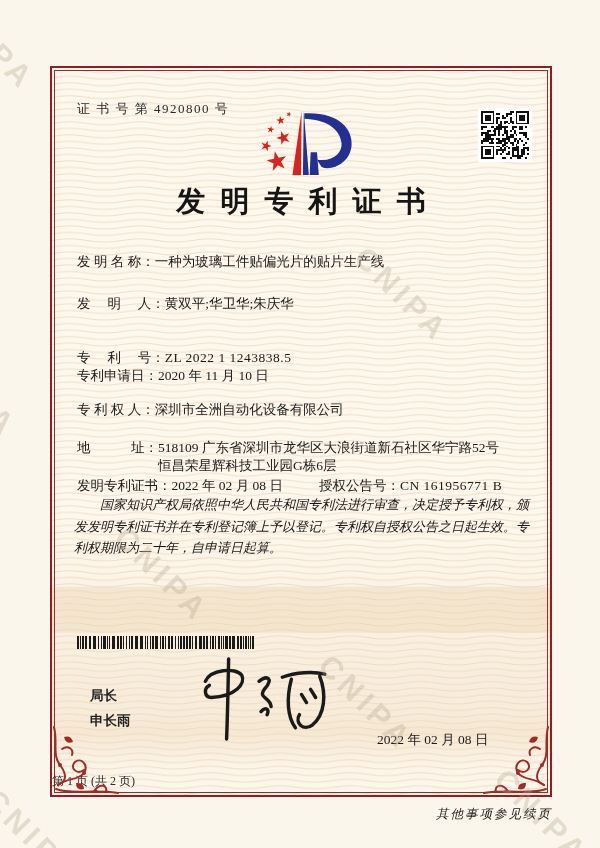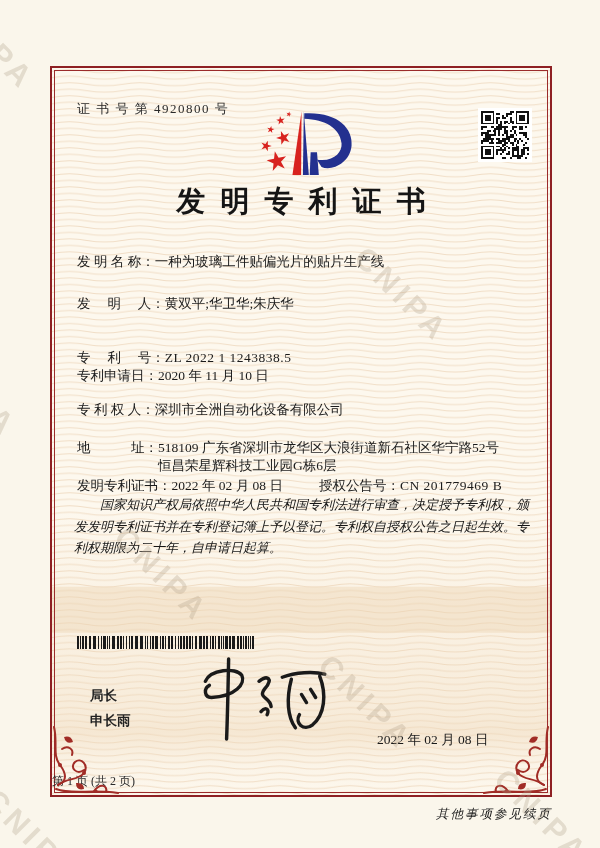--- a/index.html
+++ b/index.html
@@ -415,21 +415,21 @@
       </div>
       <div class="frow" style="top:371px;">
         <span class="flabel">地　　　址：</span>
         <span class="fvalue">518109 广东省深圳市龙华区大浪街道新石社区华宁路52号恒昌荣星辉科技工业园G栋6层</span>
       </div>
       <div class="frow" style="top:409px;">
         <span class="flabel">发明专利证书：</span>
         <span class="fvalue">2022 年 02 月 08 日</span>
         <span class="pair2">
           <span class="flabel">授权公告号：</span>
-          <span class="fvalue mono-num">CN 201779469 B</span>
+          <span class="fvalue mono-num">CN 161956771 B</span>
         </span>
       </div>
 
       <div class="notice">
         <p>国家知识产权局依照中华人民共和国专利法进行审查，决定授予专利权，颁发发明专利证书并在专利登记簿上予以登记。专利权自授权公告之日起生效。专利权期限为二十年，自申请日起算。</p>
       </div>
 
       <div class="barcode" id="barcode">
           <div style="width: 2px;"></div>
           <div class="sp" style="width: 1px;"></div>

